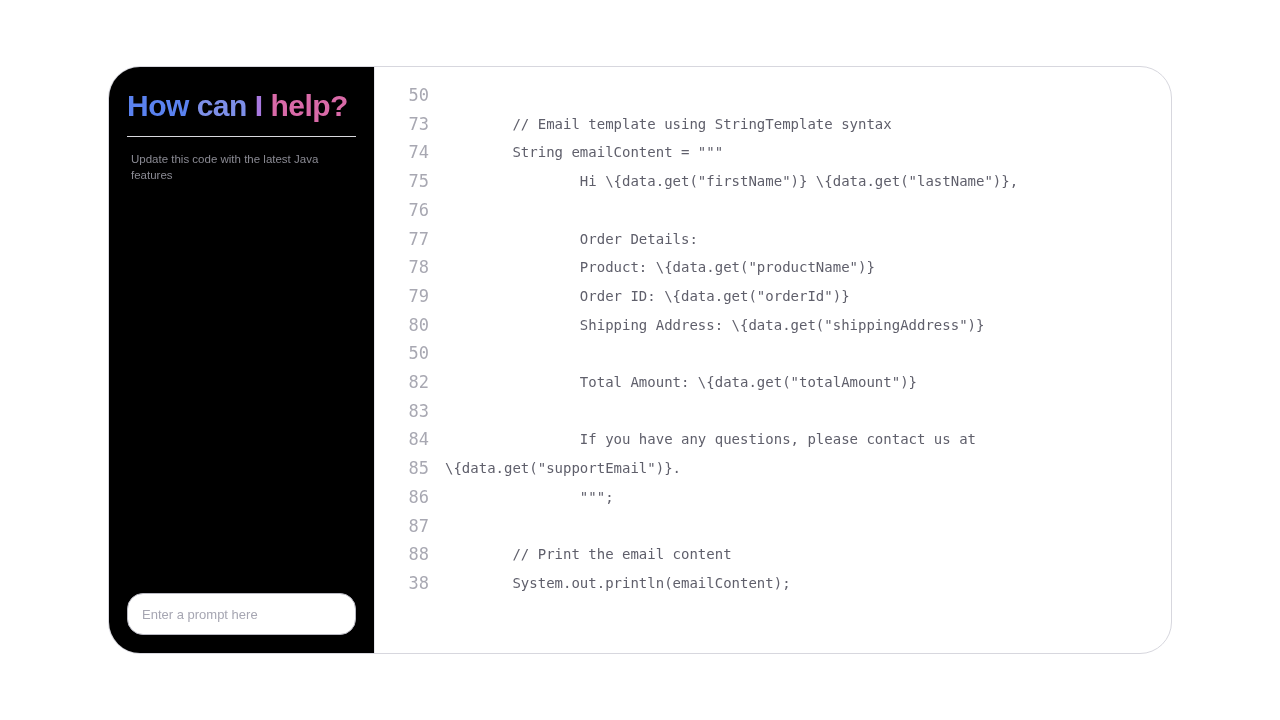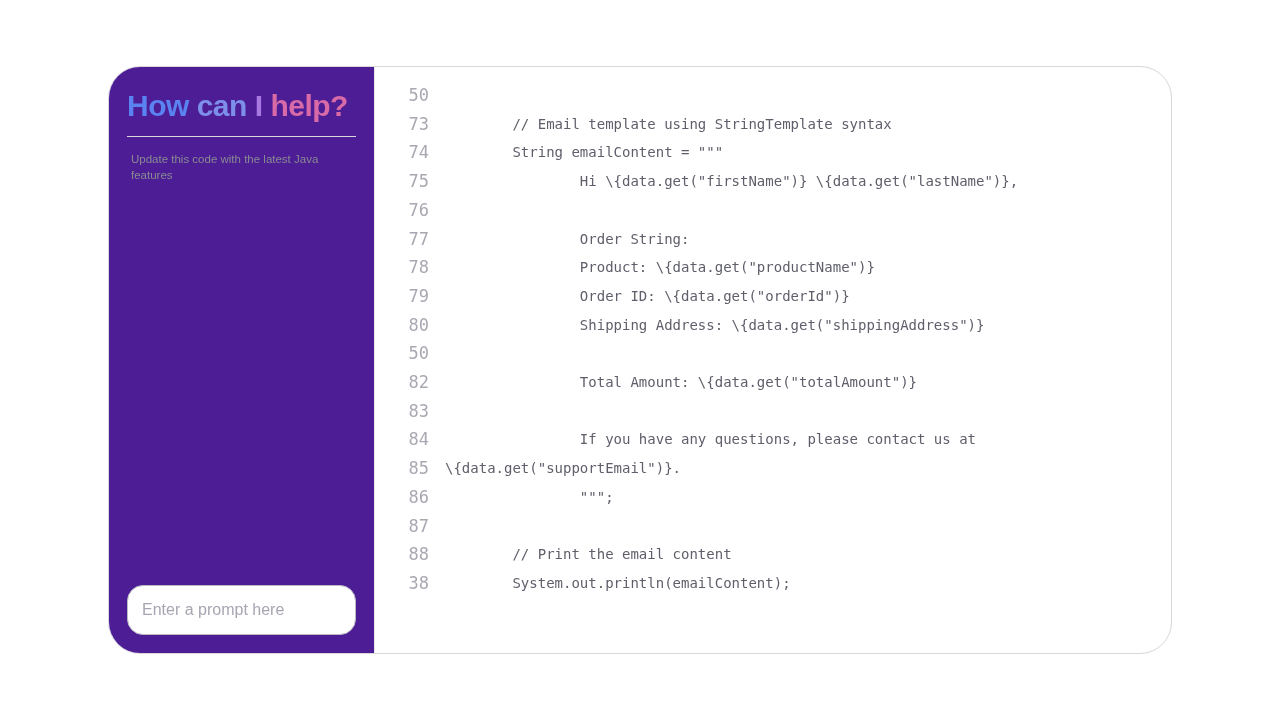--- a/index.html
+++ b/index.html
@@ -12,21 +12,21 @@
     height: 588px;
     background: #ffffff;
     border: 1.5px solid #d7d7de;
     border-radius: 32px;
     overflow: hidden;
     display: flex;
   }
   .sidebar {
     width: 266px;
     height: 100%;
-    background: #4c1d95;
+    background: #000000;
     border-right: 1px solid #e6e6ea;
     display: flex;
     flex-direction: column;
     padding: 22px 18px 18px 18px;
     position: relative;
   }
   .headline {
     font-size: 30px;
     font-weight: 700;
     letter-spacing: -0.5px;
@@ -43,26 +43,26 @@
     font-size: 11.5px;
     color: #8a8a93;
     line-height: 1.4;
     padding: 0 4px;
   }
   .prompt-input-wrap {
     margin-top: auto;
   }
   .prompt-input {
     width: 100%;
-    height: 50px;
+    height: 42px;
     border: 1px solid #b9b9c2;
     border-radius: 16px;
     background: #ffffff;
     padding: 0 14px;
-    font-size: 16px;
+    font-size: 13px;
     color: #4a4a55;
     outline: none;
   }
   .prompt-input::placeholder { color: #a6a6b2; }
   .code-area {
     flex: 1;
     display: flex;
     overflow: hidden;
     padding-top: 14px;
   }
@@ -129,21 +129,21 @@
         <div class="ln">87</div>
         <div class="ln">88</div>
         <div class="ln">38</div>
       </div>
     <div class="code-col" id="code-col">
         <div class="code-line">&nbsp;</div>
         <div class="code-line">        // Email template using StringTemplate syntax</div>
         <div class="code-line">        String emailContent = """</div>
         <div class="code-line">                Hi \{data.get("firstName")} \{data.get("lastName")},</div>
         <div class="code-line">&nbsp;</div>
-        <div class="code-line">                Order String:</div>
+        <div class="code-line">                Order Details:</div>
         <div class="code-line">                Product: \{data.get("productName")}</div>
         <div class="code-line">                Order ID: \{data.get("orderId")}</div>
         <div class="code-line">                Shipping Address: \{data.get("shippingAddress")}</div>
         <div class="code-line">&nbsp;</div>
         <div class="code-line">                Total Amount: \{data.get("totalAmount")}</div>
         <div class="code-line">&nbsp;</div>
         <div class="code-line">                If you have any questions, please contact us at</div>
         <div class="code-line">\{data.get("supportEmail")}.</div>
         <div class="code-line">                """;</div>
         <div class="code-line">&nbsp;</div>

